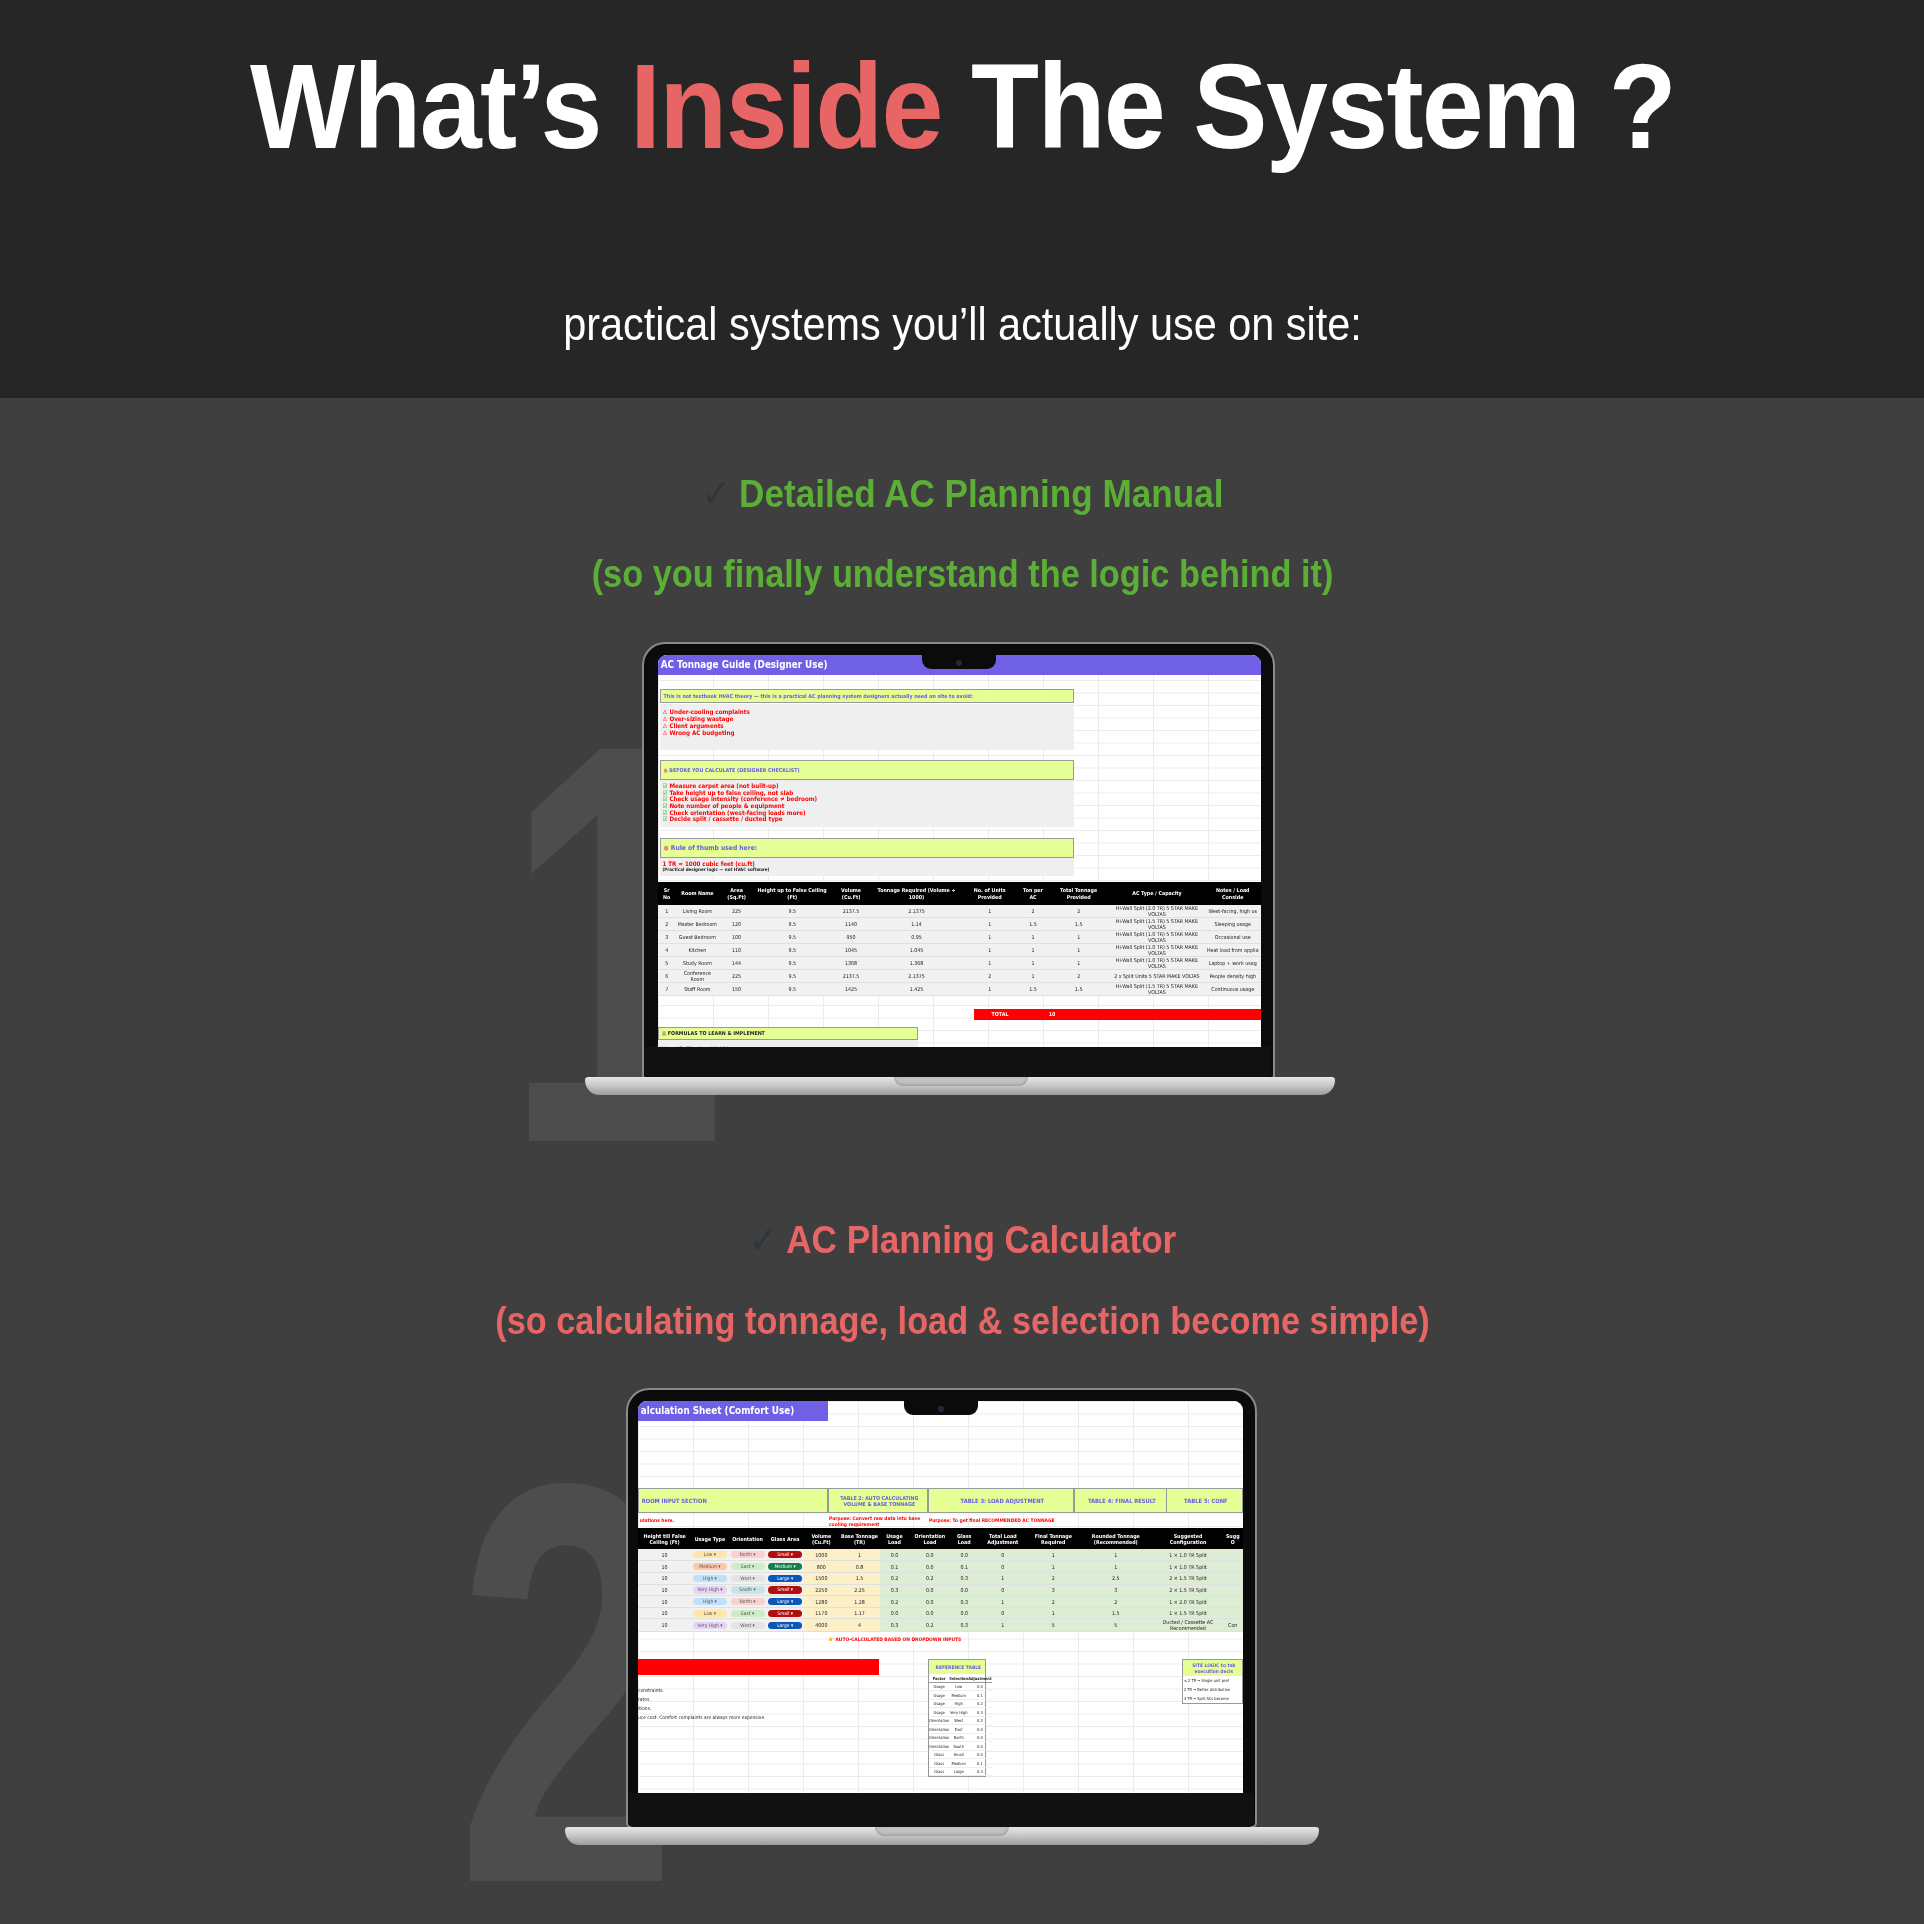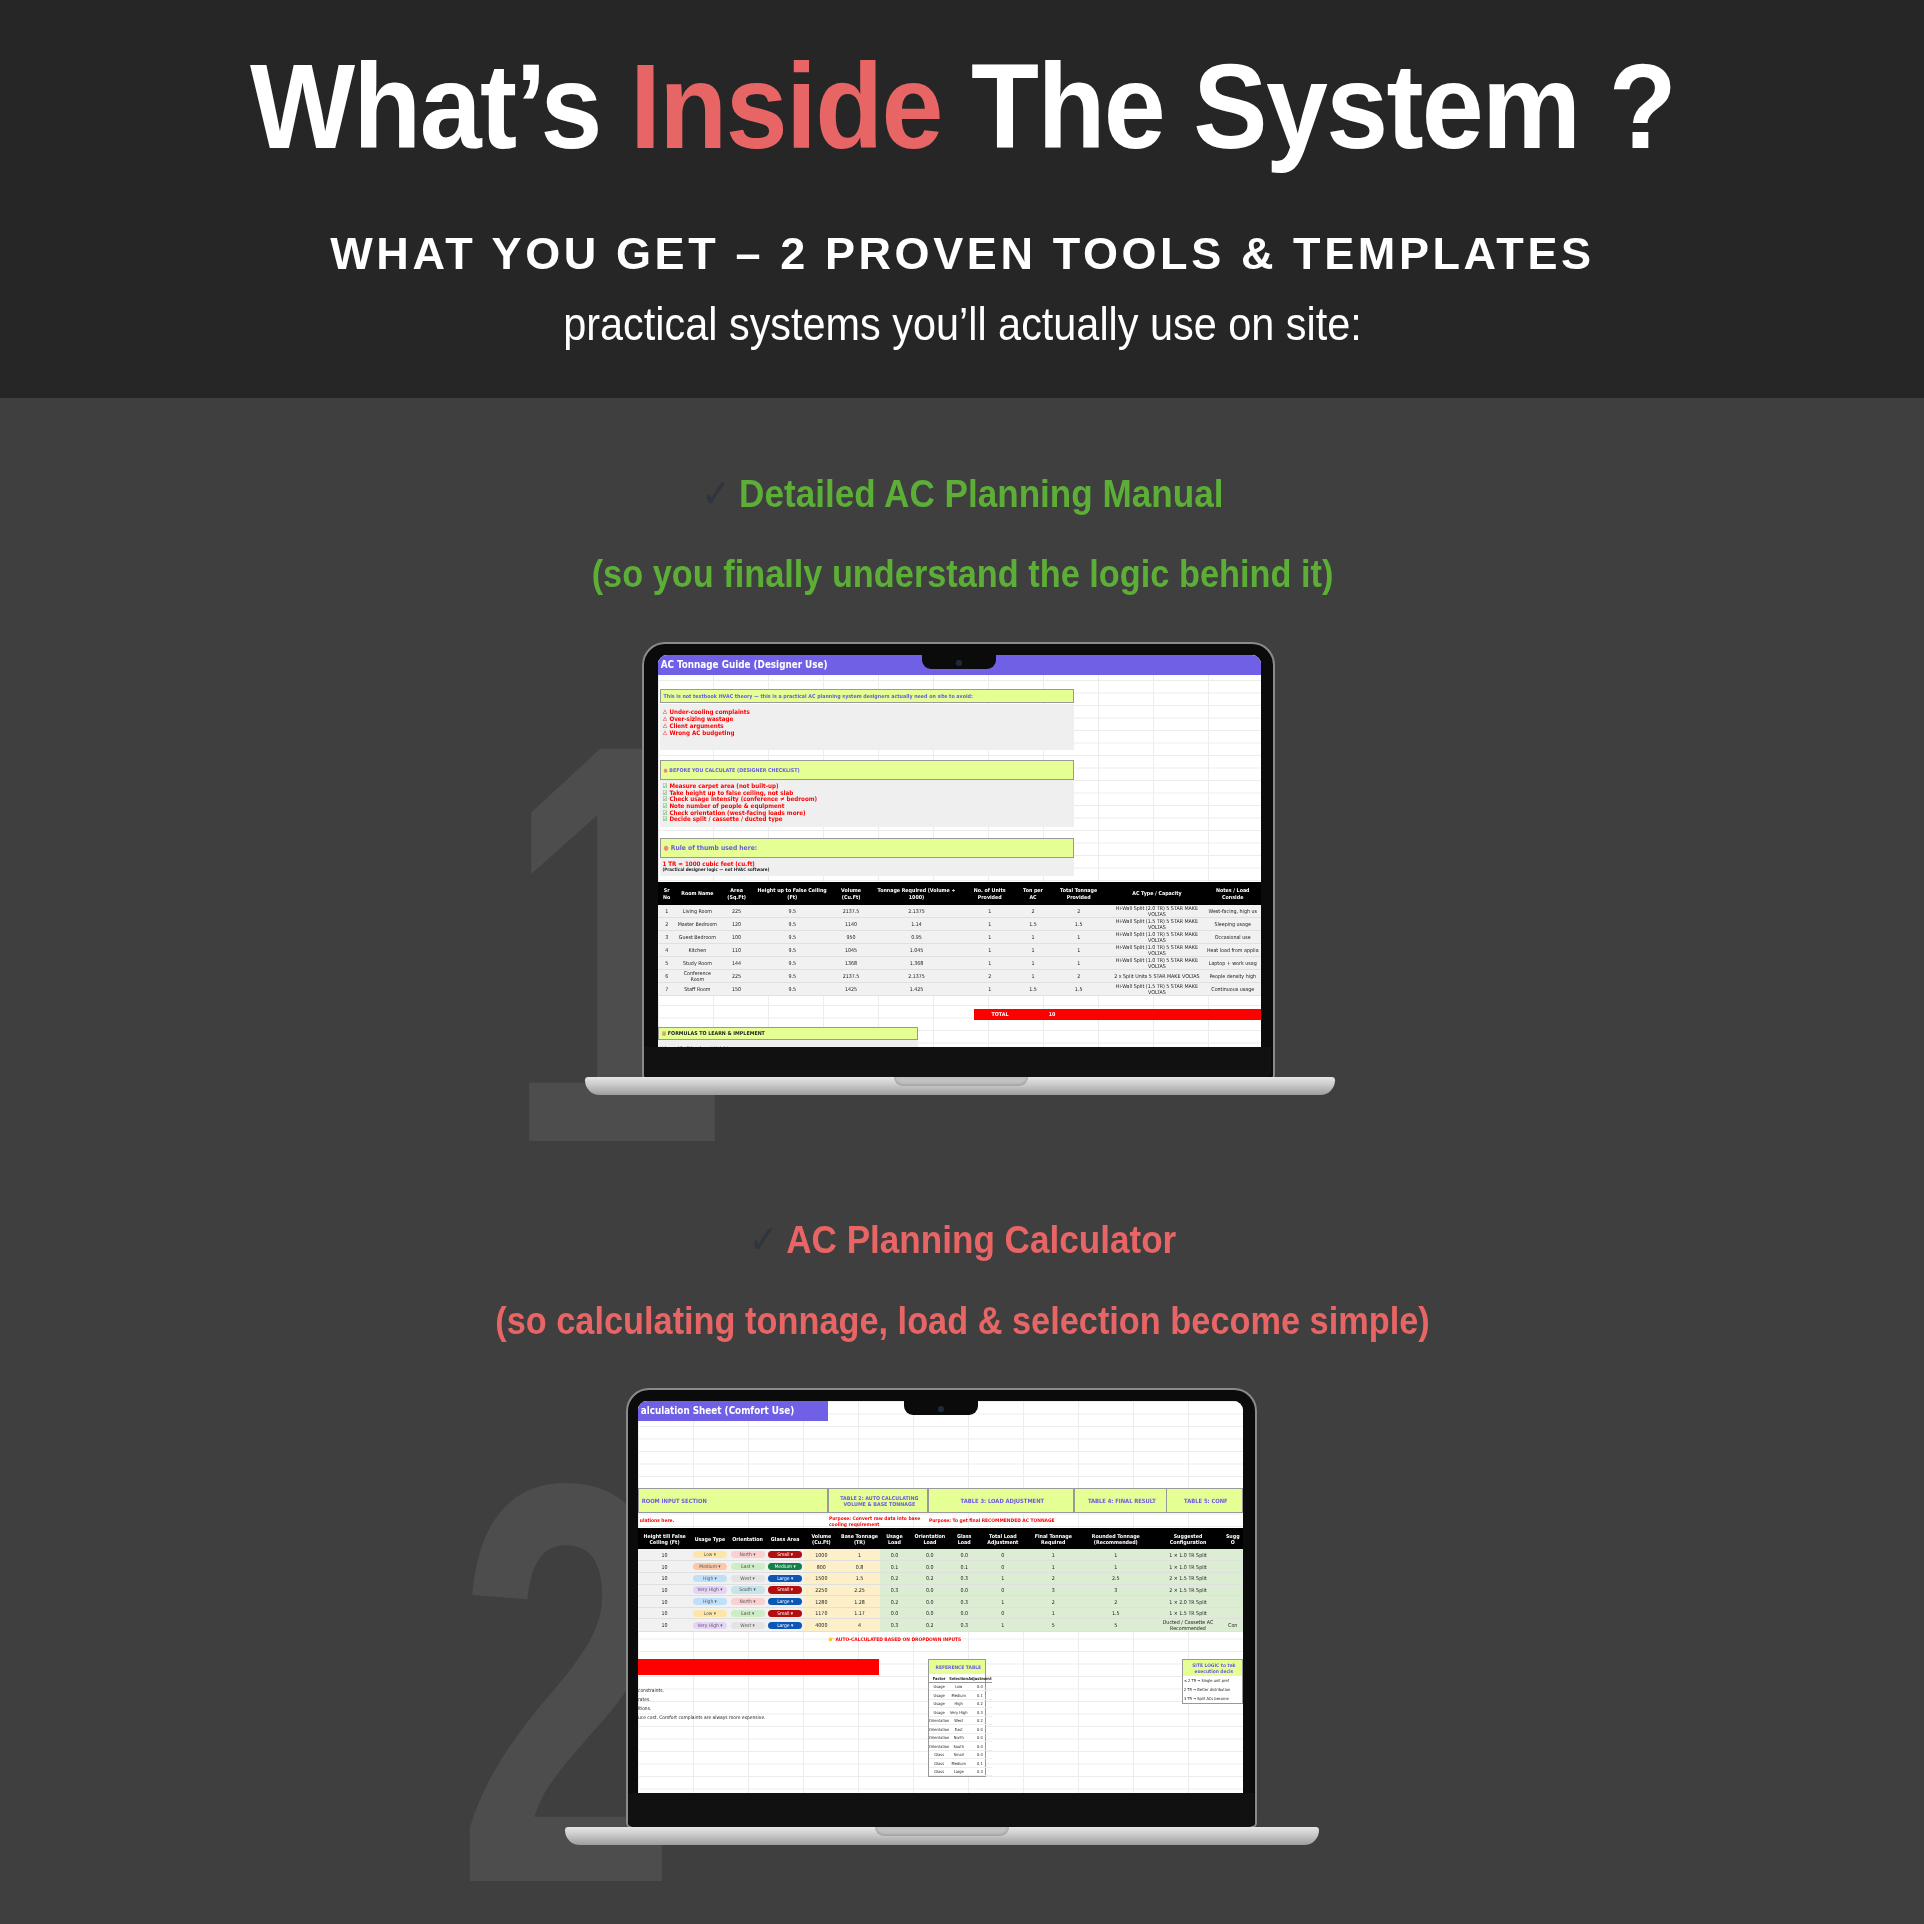--- a/index.html
+++ b/index.html
@@ -38,21 +38,20 @@
 .pill{display:inline-block;border-radius:4.5px;padding:0 2.7px;min-width:34px;font-size:4.9px;line-height:7.1px}
 .tot{position:absolute;background:#f00;color:#fff;font-weight:700;display:flex;align-items:center}
 </style>
 </head>
 <body>
 
 <div class="hero">
   <div class="title">
     <span>What’s </span><span class="accent">Inside</span><span> The System ?</span>
   </div>
-  <div class="caps">WHAT YOU GET – 2 PROVEN TOOLS &amp; TEMPLATES</div>
   <div class="tag">practical systems you’ll actually use on site:</div>
 </div>
 
 <div class="sec-h green" style="top:471px"><span class="check">✓</span><span>Detailed AC Planning Manual</span></div>
 <div class="sec-s green" style="top:552px">(so you finally understand the logic behind it)</div>
 <div class="bignum" style="left:504px;top:659px;font-size:570px">1</div>
 
 <div class="laptop">
   <div class="lid" style="left:642px;top:642px;width:633px;height:438px"></div>
   <div class="screen" style="left:658px;top:655px;width:603px;height:392px">

